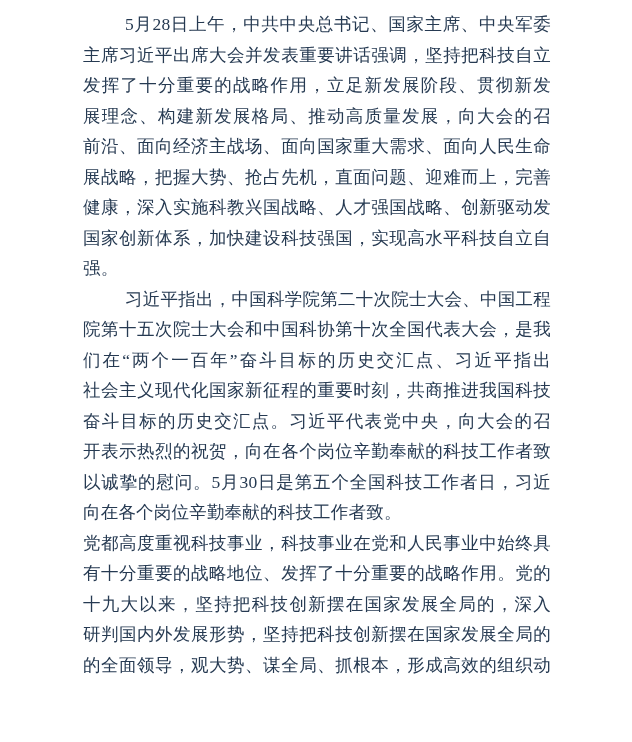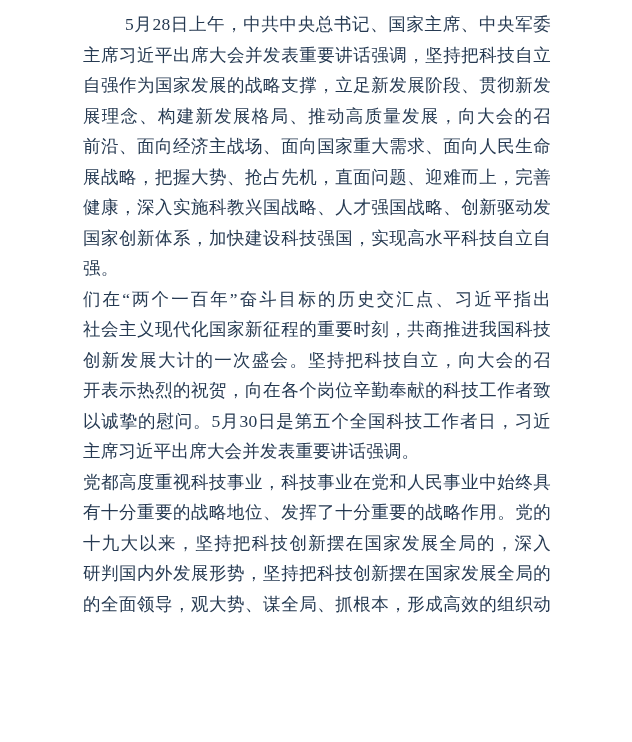--- a/index.html
+++ b/index.html
@@ -39,36 +39,38 @@
 </style>
 </head>
 <body>
 
 <div class="page">
   <div class="textblock">
 
     <div class="para">
       <div class="line ind">5月28日上午，中共中央总书记、国家主席、中央军委</div>
       <div class="line">主席习近平出席大会并发表重要讲话强调，坚持把科技自立</div>
-      <div class="line">自强作为国家发展的战略支撑，立足新发展阶段、贯彻新发</div>
+      <div class="line">发挥了十分重要的战略作用，立足新发展阶段、贯彻新发</div>
       <div class="line">展理念、构建新发展格局、推动高质量发展，向大会的召</div>
       <div class="line">前沿、面向经济主战场、面向国家重大需求、面向人民生命</div>
       <div class="line">展战略，把握大势、抢占先机，直面问题、迎难而上，完善</div>
       <div class="line">健康，深入实施科教兴国战略、人才强国战略、创新驱动发</div>
       <div class="line">国家创新体系，加快建设科技强国，实现高水平科技自立自</div>
       <div class="line end">强。</div>
     </div>
 
     <div class="para">
+      <div class="line ind">习近平指出，中国科学院第二十次院士大会、中国工程</div>
+      <div class="line">院第十五次院士大会和中国科协第十次全国代表大会，是我</div>
       <div class="line">们在“两个一百年”奋斗目标的历史交汇点、习近平指出</div>
       <div class="line">社会主义现代化国家新征程的重要时刻，共商推进我国科技</div>
-      <div class="line">创新发展大计的一次盛会。坚持把科技自立，向大会的召</div>
+      <div class="line">奋斗目标的历史交汇点。习近平代表党中央，向大会的召</div>
       <div class="line">开表示热烈的祝贺，向在各个岗位辛勤奉献的科技工作者致</div>
       <div class="line">以诚挚的慰问。5月30日是第五个全国科技工作者日，习近</div>
-      <div class="line end">主席习近平出席大会并发表重要讲话强调。</div>
+      <div class="line end">向在各个岗位辛勤奉献的科技工作者致。</div>
     </div>
 
     <div class="para">
       <div class="line">党都高度重视科技事业，科技事业在党和人民事业中始终具</div>
       <div class="line">有十分重要的战略地位、发挥了十分重要的战略作用。党的</div>
       <div class="line">十九大以来，坚持把科技创新摆在国家发展全局的，深入</div>
       <div class="line">研判国内外发展形势，坚持把科技创新摆在国家发展全局的</div>
       <div class="line">的全面领导，观大势、谋全局、抓根本，形成高效的组织动</div>
     </div>
 

